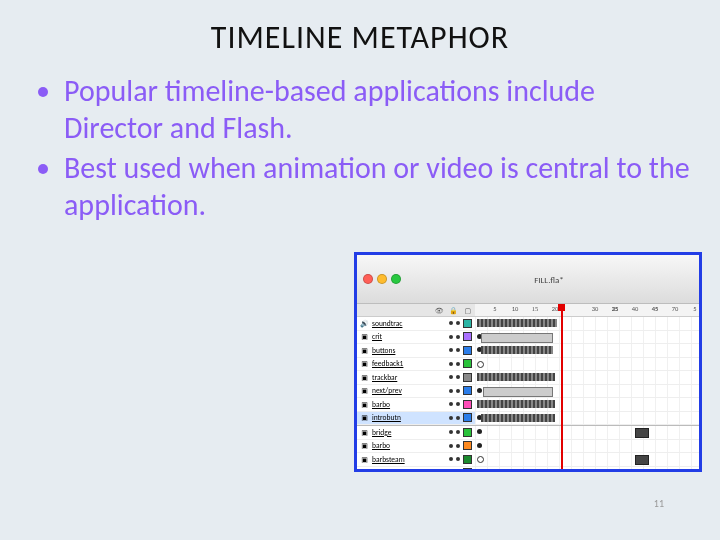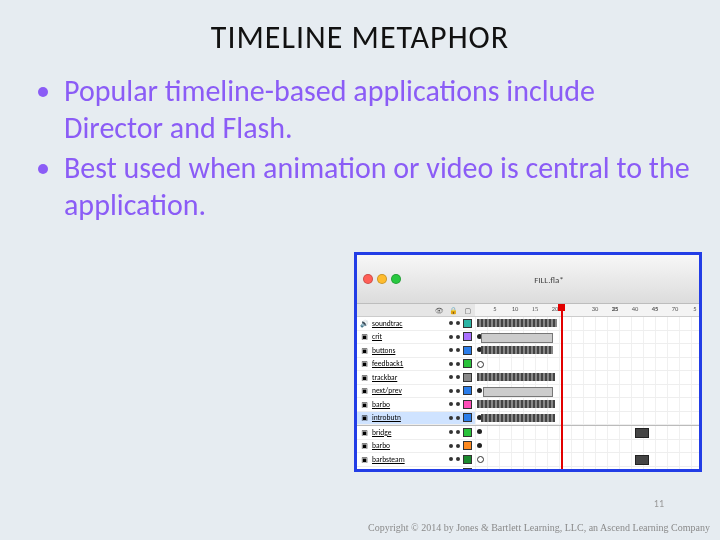--- a/index.html
+++ b/index.html
@@ -381,14 +381,13 @@
             <div class="kf-dot" style="left: 2px;"></div>
           </div>
         </div>
     </div>
   </div>
 </div>
 
 <div class="pagenum">11</div>
 
 <div class="copyright">
-  <div>Copyright © 2014 by Jones &amp; Bartlett Learning, LLC, an Ascend Learning Company</div>
 </div>
 
 </body></html>

